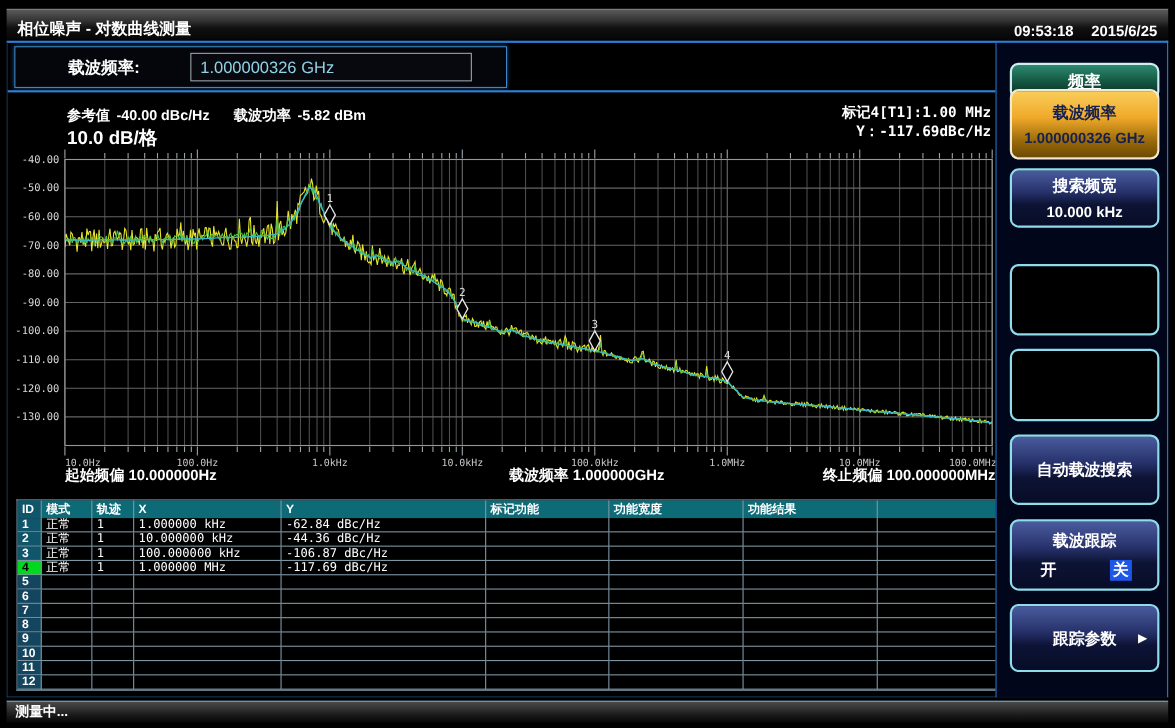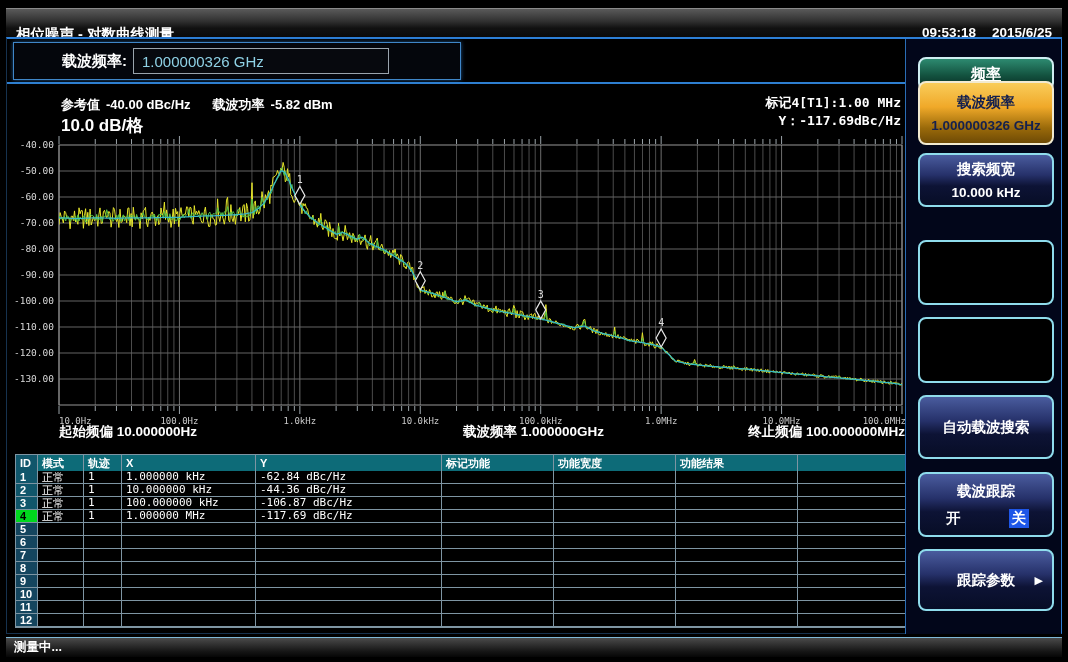--- a/index.html
+++ b/index.html
@@ -1,32 +1,32 @@
 <!DOCTYPE html>
 <html><head>
 <meta charset="utf-8">
 <style>
   html,body{margin:0;padding:0;background:#000;}
   body{width:1068px;height:662px;position:relative;overflow:hidden;
        font-family:"Liberation Sans",sans-serif;color:#fff;}
   
   .title-bar{position:absolute;left:6px;top:8px;width:1056px;height:28px;
     background:linear-gradient(180deg,#5a5a5a 0%,#2e2e2e 40%,#111 60%,#060606 100%);
-    border-top:1px solid #8a8a8a;display:flex;align-items:flex-start;justify-content:space-between;
-    padding:16px 10px;box-sizing:border-box;}
+    border-top:1px solid #8a8a8a;display:flex;align-items:flex-end;justify-content:space-between;
+    padding:0 10px;box-sizing:border-box;}
   .title-bar .t{font-size:14.5px;font-weight:bold;}
   .title-bar .clock{display:flex;gap:16px;font-size:13.5px;font-weight:bold;}
   
   .main-frame{position:absolute;left:6px;top:37px;width:1056px;height:597px;
     background:#000;border-top:2px solid #2d7fd6;border-right:2px solid #2d7fd6;
     border-left:1px solid #16324f;border-bottom:1px solid #16324f;box-sizing:border-box;}
   
   .carrier-bar{position:absolute;left:6px;top:3px;width:448px;height:38px;
     background:#04060c;border:1px solid #3f86c8;box-shadow:0 0 4px #1d4f85;
-    display:flex;align-items:center;box-sizing:border-box;}
+    display:flex;align-items:center;box-sizing:border-box;gap:40px;}
   .carrier-bar .lbl{font-size:15px;font-weight:bold;margin-left:48px;}
   .carrier-bar .box{margin-left:6px;width:256px;height:26px;border:1px solid #9aa4ad;
     background:#07090e;color:#8fd2e6;font-size:15px;display:flex;align-items:center;
     padding-left:8px;box-sizing:border-box;}
   
   .settings{position:absolute;left:456px;top:3px;width:446px;height:38px;
     display:grid;grid-template-columns:85px 90px 88px 90px 93px;grid-template-rows:19px 19px;
     border:1px solid #27496e;box-sizing:border-box;}
   .settings .cell{border-right:1px solid #27496e;border-bottom:1px solid #27496e;
     font-size:11.5px;font-weight:bold;padding-left:5px;display:flex;align-items:center;

